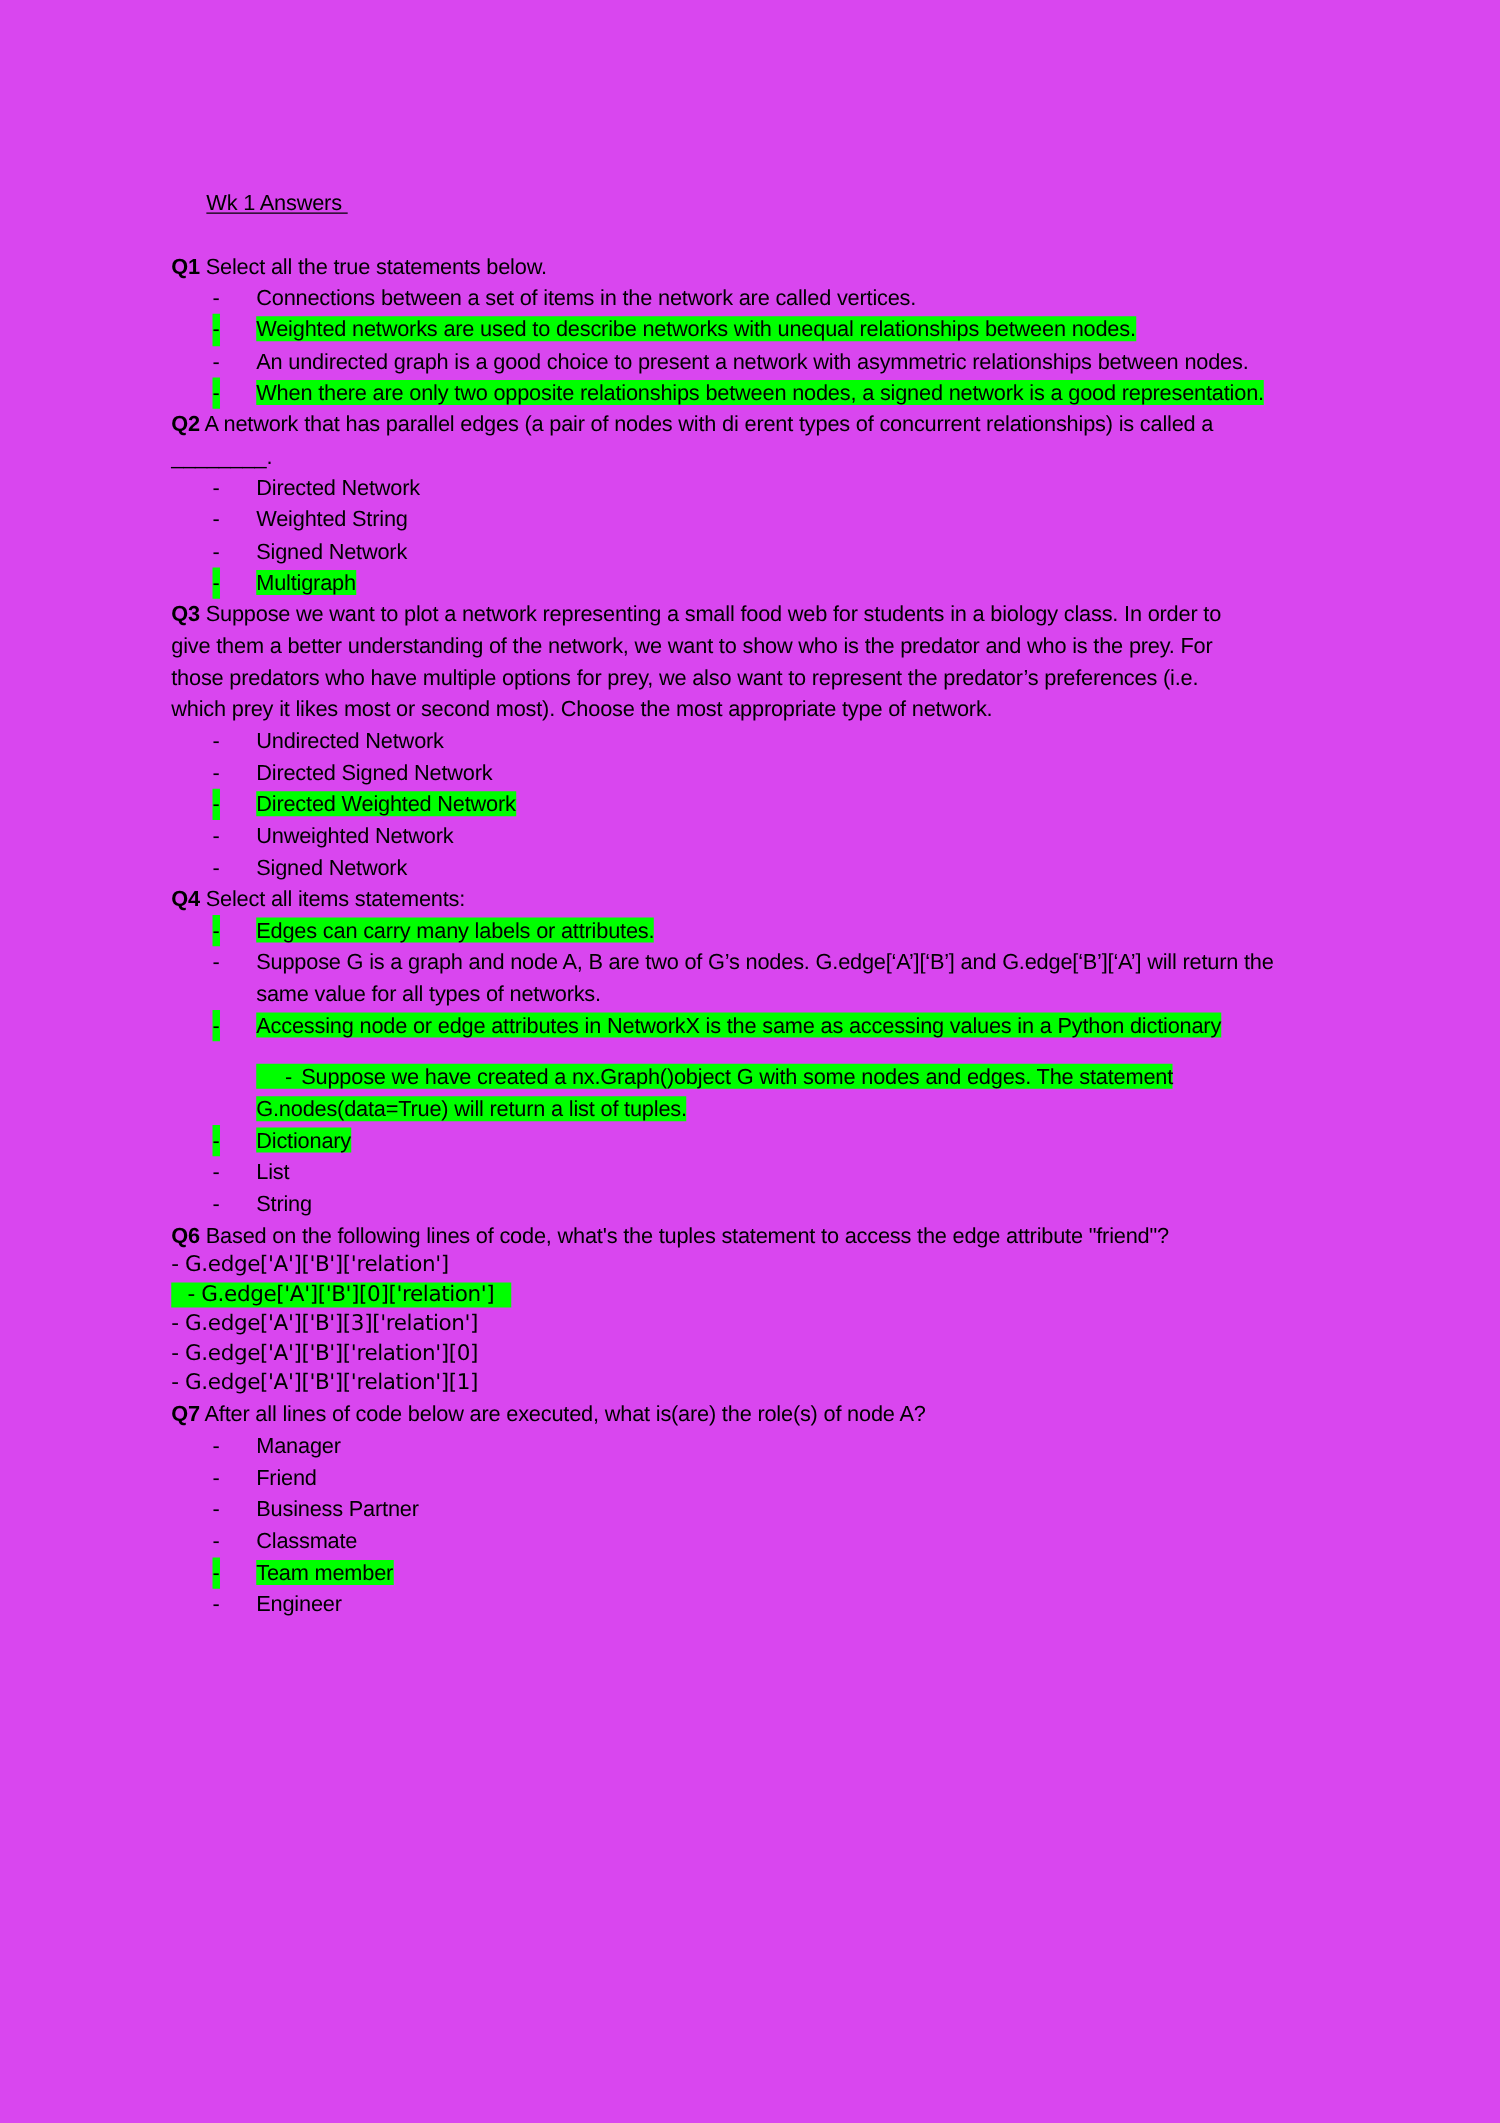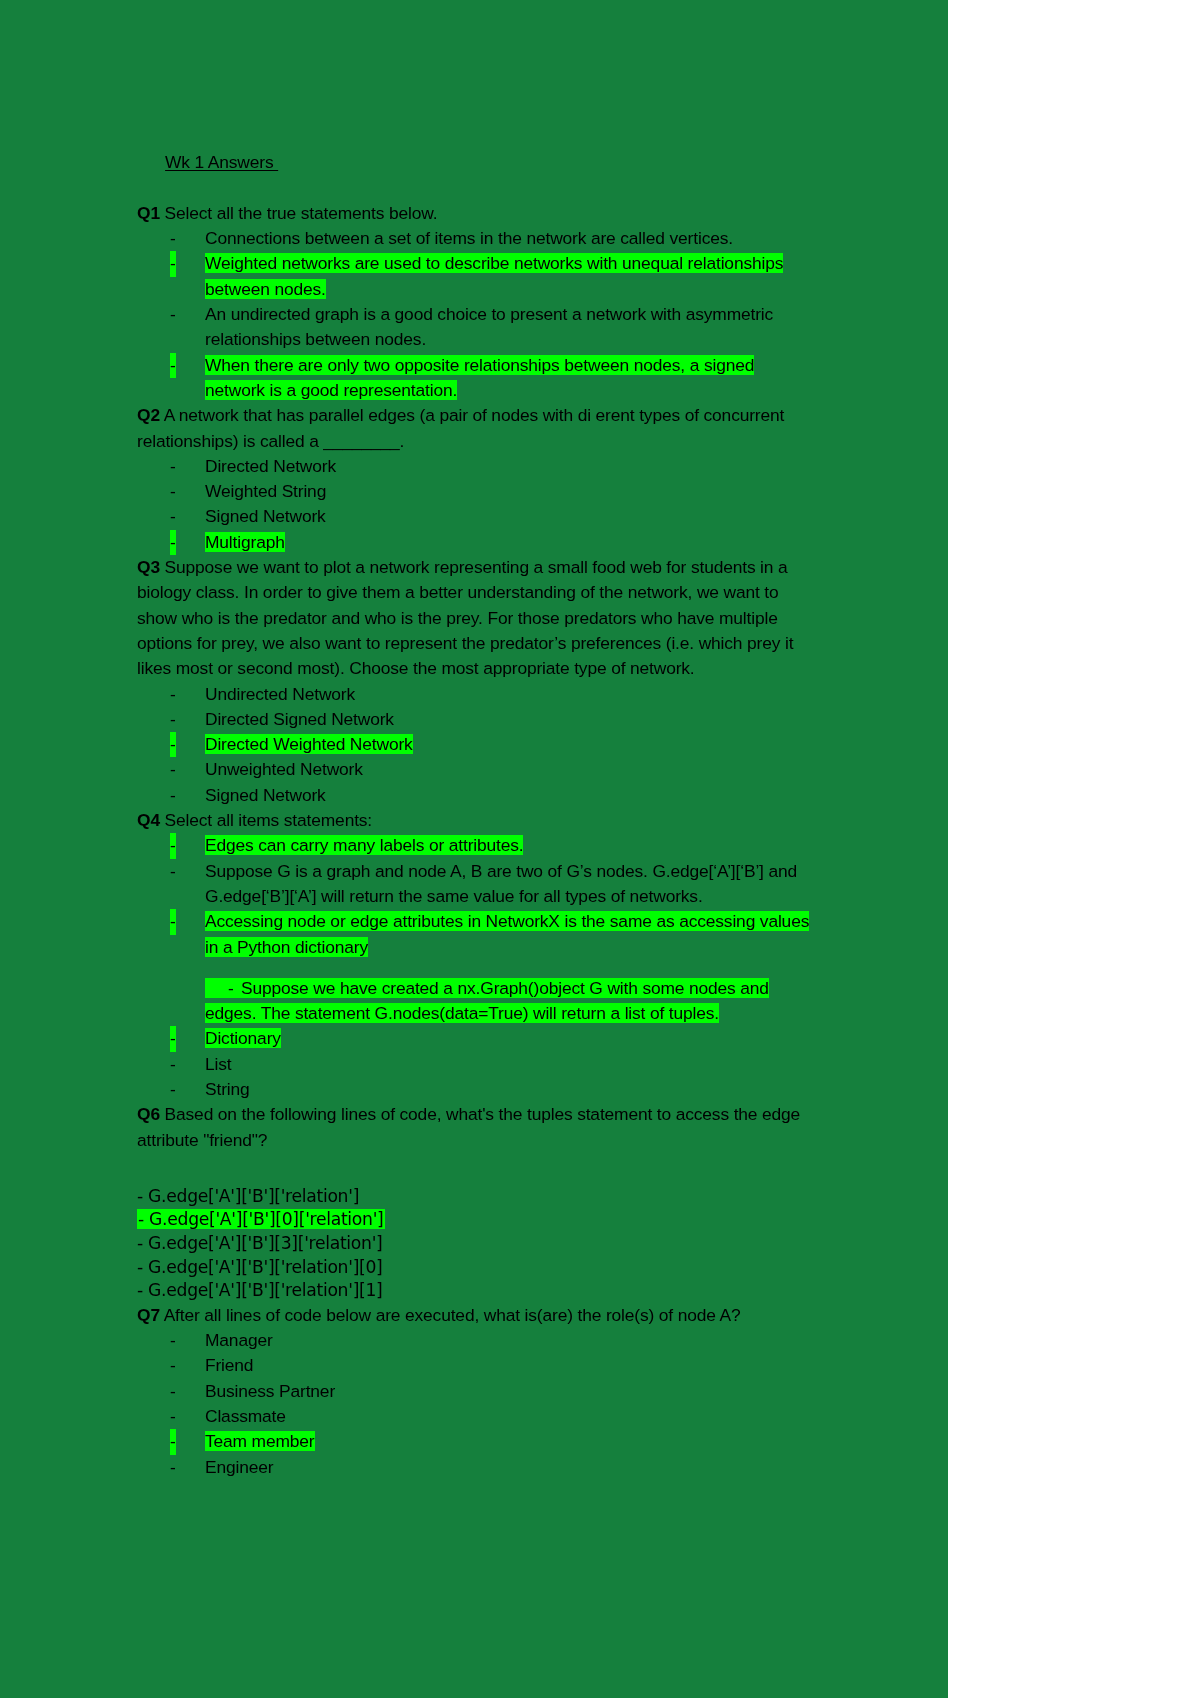--- a/index.html
+++ b/index.html
@@ -10,25 +10,25 @@
   body {
     width: 1200px;
     height: 1698px;
     font-family: "Liberation Sans", sans-serif;
     color: #000000;
     -webkit-font-smoothing: none;
   }
 
   .page {
     position: relative;
-    width: 948px;
+    width: 1200px;
     height: 1698px;
     box-sizing: border-box;
     padding: 125px 130px 0 137px;
-    background: #15803d;
+    background: #d946ef;
   }
 
   
   .doc {
     font-size: 17.4px;
     line-height: 25.3px;
     letter-spacing: -0.15px;
   }
 
   .line {
@@ -88,23 +88,22 @@
     width: 36px;
     text-indent: 23px;
   }
 
   
   .alt {
     font-family: "DejaVu Sans", sans-serif;
     font-size: 17.2px;
     line-height: 23.6px;
     letter-spacing: -0.3px;
-    margin-top: 32px;
   }
-  .alt .hl { padding: 0 1px; }
+  .alt .hl { padding: 0 13px; }
 </style>
 </head>
 <body>
 
 <div class="page">
   <div class="doc">
 
     <div class="line">
       <span class="title">Wk 1 Answers </span>
     </div>

